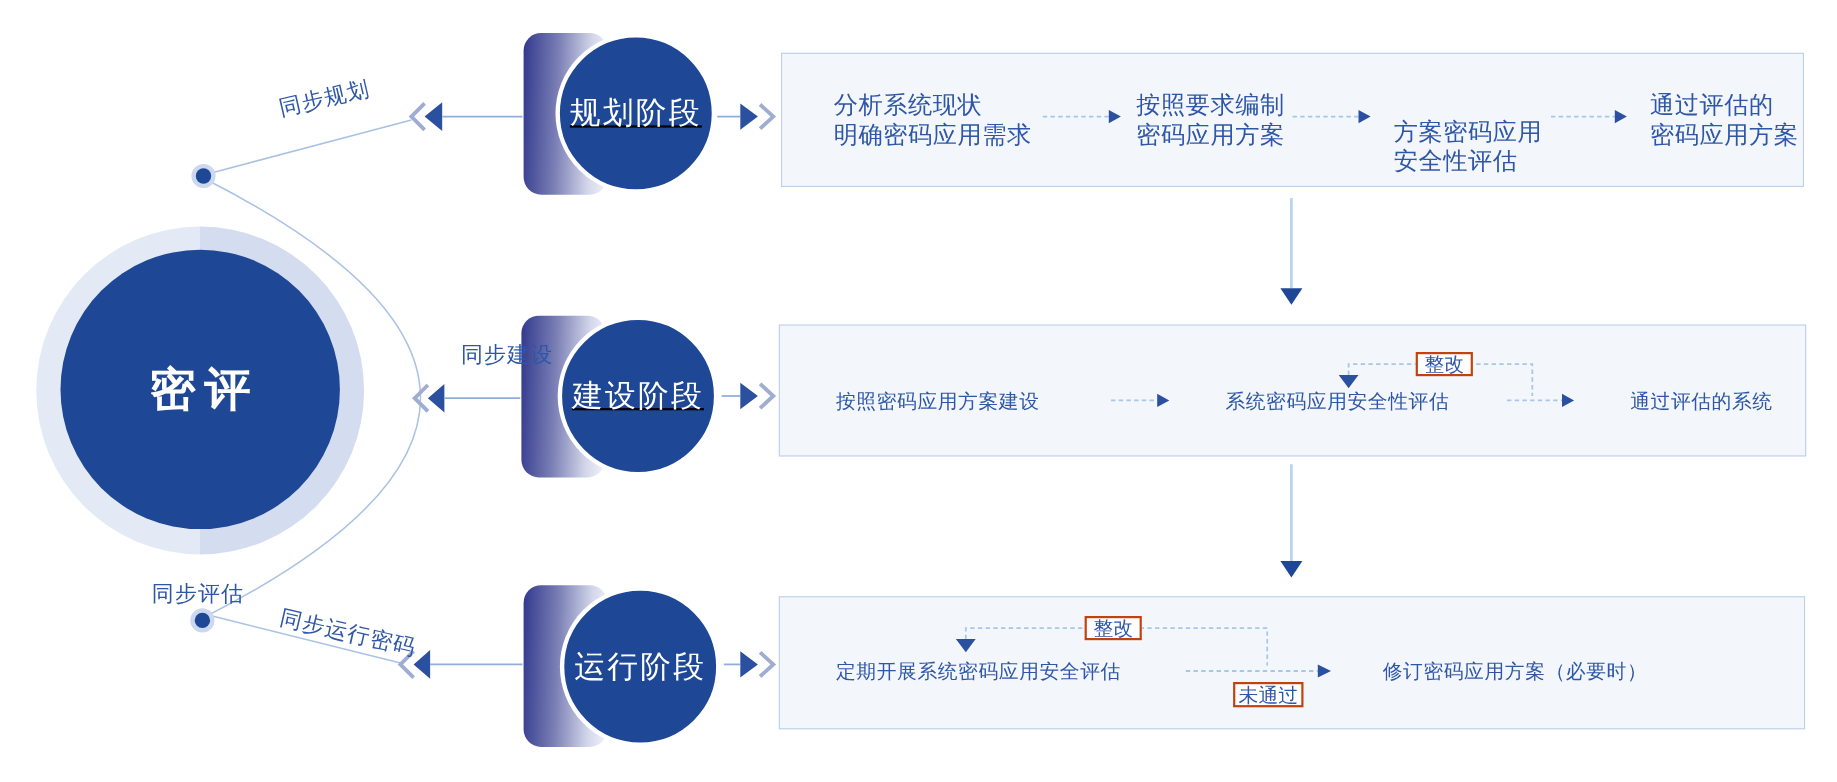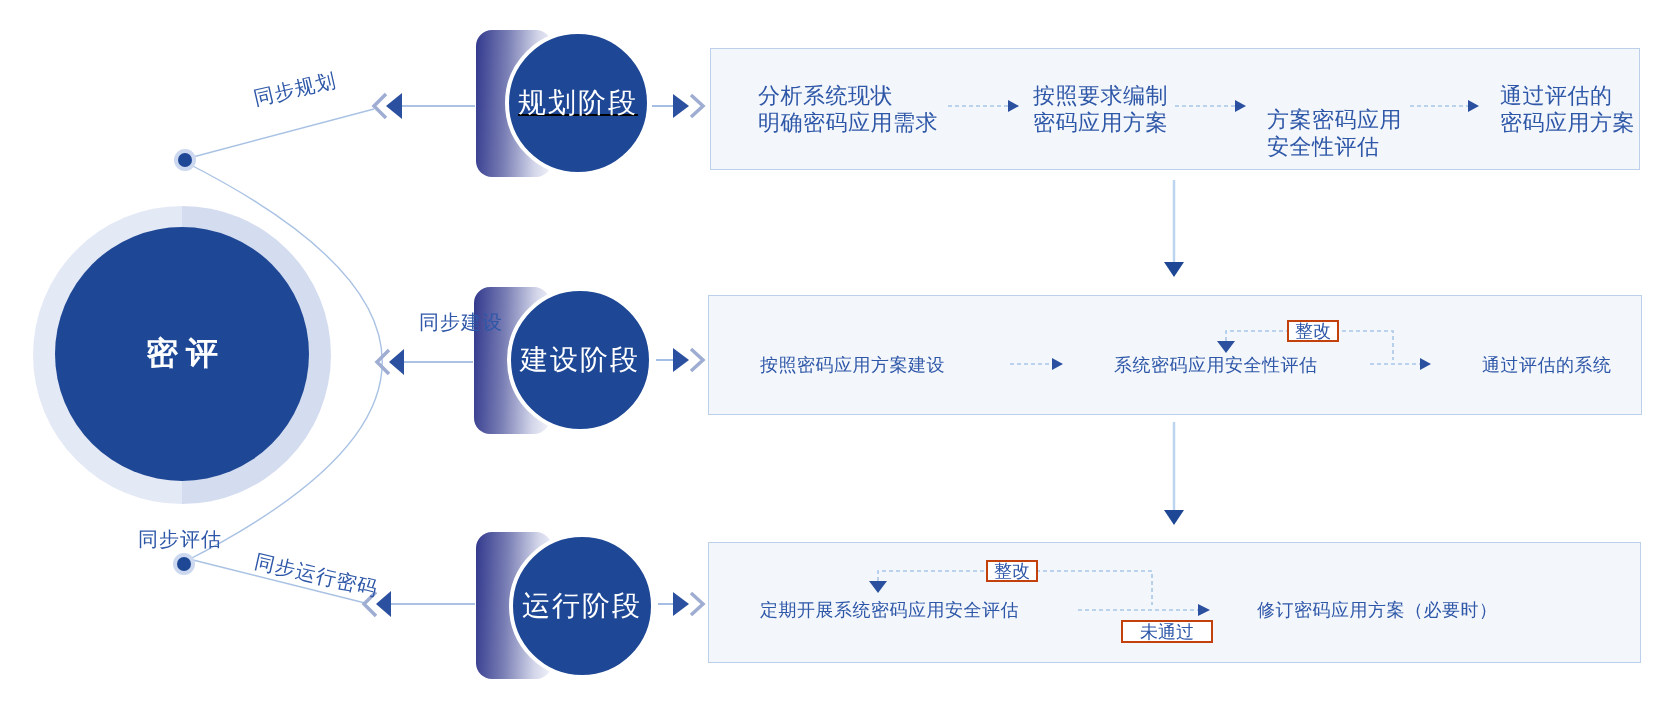--- a/index.html
+++ b/index.html
@@ -18,21 +18,21 @@
   }
   .step.one-line{font-size:18px;line-height:25px;}
   .hub-ring{
     position:absolute;left:33px;top:206px;width:298px;height:298px;border-radius:50%;
     background:linear-gradient(90deg,var(--ring_light) 50%,var(--ring_dark) 50%);z-index:2;
   }
   .hub-circle{
     position:absolute;left:55px;top:227px;width:254px;height:254px;border-radius:50%;
     background:var(--primary);display:flex;align-items:center;justify-content:center;z-index:3;
   }
-  .hub-label{color:#fff;font-size:32px;font-weight:bold;letter-spacing:8px;text-indent:8px;}
+  .hub-label{color:#fff;font-size:42px;font-weight:bold;letter-spacing:8px;text-indent:8px;}
   .dot{position:absolute;width:22px;height:22px;border-radius:50%;background:#ccd8ef;z-index:3;}
   .dot i{display:block;width:14px;height:14px;margin:4px;border-radius:50%;background:var(--primary);}
   .badge-rect{
     position:absolute;width:76px;height:147px;border-radius:16px;z-index:2;
     background:linear-gradient(92deg,var(--indigo) 0%,#7a7fb5 40%,#d4d7ea 78%,#f2f3fa 100%);
   }
   .badge-circle{
     position:absolute;width:138px;height:138px;border-radius:50%;background:var(--primary);
     border:4px solid #ffffff;display:flex;align-items:center;justify-content:center;z-index:3;
   }
@@ -150,21 +150,21 @@
   <div class="sync-label rot-neg" style="left:253px;top:76px;">同步规划</div>
   <div class="sync-label" style="left:391px;top:309px;margin-left:28px;">同步建设</div>
   <div class="sync-label" style="left:138px;top:526px;">同步评估</div>
   <div class="sync-label rot-pos" style="left:258px;top:548px;">同步运行密码</div>
 
   <div class="badge-rect" style="left:476px;top:30px;"></div>
   <div class="badge-circle" style="left:505px;top:30px;text-decoration:underline;">
     <span class="badge-label">规划阶段</span>
   </div>
   <div class="badge-rect" style="left:474px;top:287px;"></div>
-  <div class="badge-circle" style="left:507px;top:287px;">
+  <div class="badge-circle" style="left:507px;top:287px;text-decoration:underline;">
     <span class="badge-label">建设阶段</span>
   </div>
   <div class="badge-rect" style="left:476px;top:532px;"></div>
   <div class="badge-circle" style="left:509px;top:533px;">
     <span class="badge-label">运行阶段</span>
   </div>
 
   <div class="step" style="left:758px;top:82px;">分析系统现状
 明确密码应用需求</div>
   <div class="step" style="left:1033px;top:82px;">按照要求编制
@@ -175,15 +175,15 @@
 密码应用方案</div>
 
   <div class="step one-line" style="left:760px;top:353px;">按照密码应用方案建设</div>
   <div class="step one-line" style="left:1114px;top:353px;">系统密码应用安全性评估</div>
   <div class="step one-line" style="left:1482px;top:353px;">通过评估的系统</div>
   <div class="tag" style="left:1287px;top:320px;width:52px;height:22px;">整改</div>
 
   <div class="step one-line" style="left:760px;top:598px;">定期开展系统密码应用安全评估</div>
   <div class="step one-line" style="left:1257px;top:598px;">修订密码应用方案（必要时）</div>
   <div class="tag" style="left:986px;top:560px;width:52px;height:22px;">整改</div>
-  <div class="tag" style="left:1121px;top:620px;width:92px;height:23px;">未通过</div>
+  <div class="tag" style="left:1121px;top:620px;width:64px;height:23px;">未通过</div>
 
 </div>
 
 </body></html>

